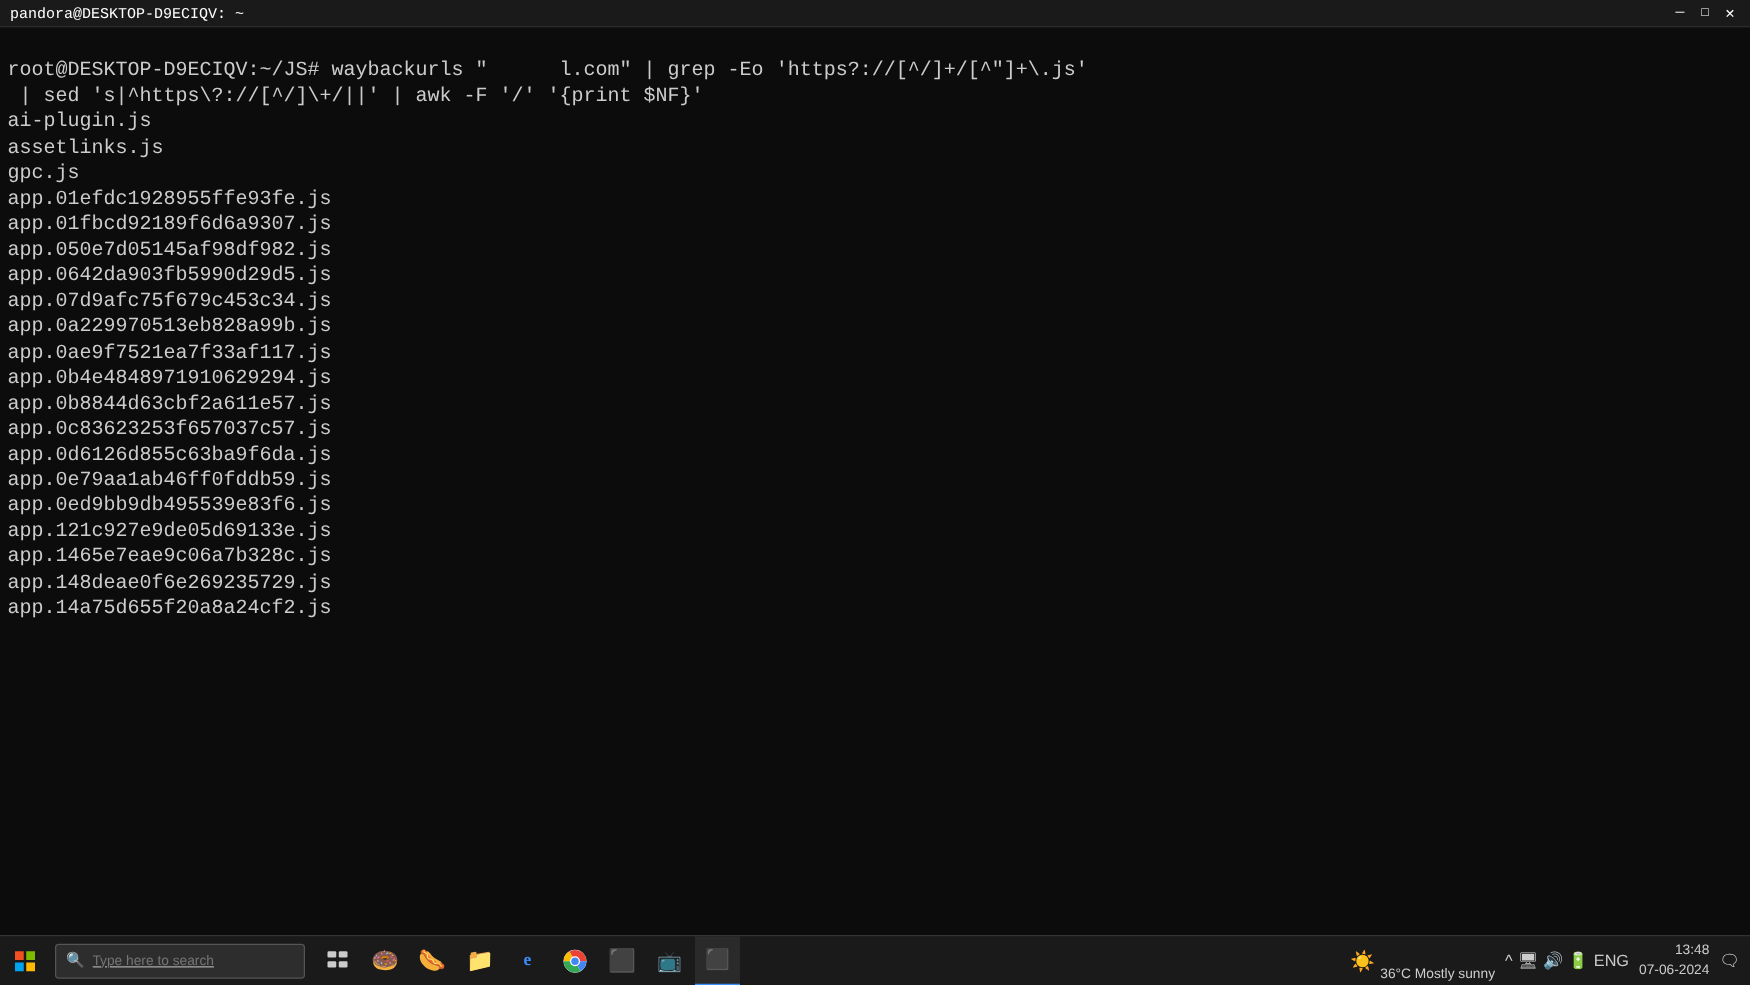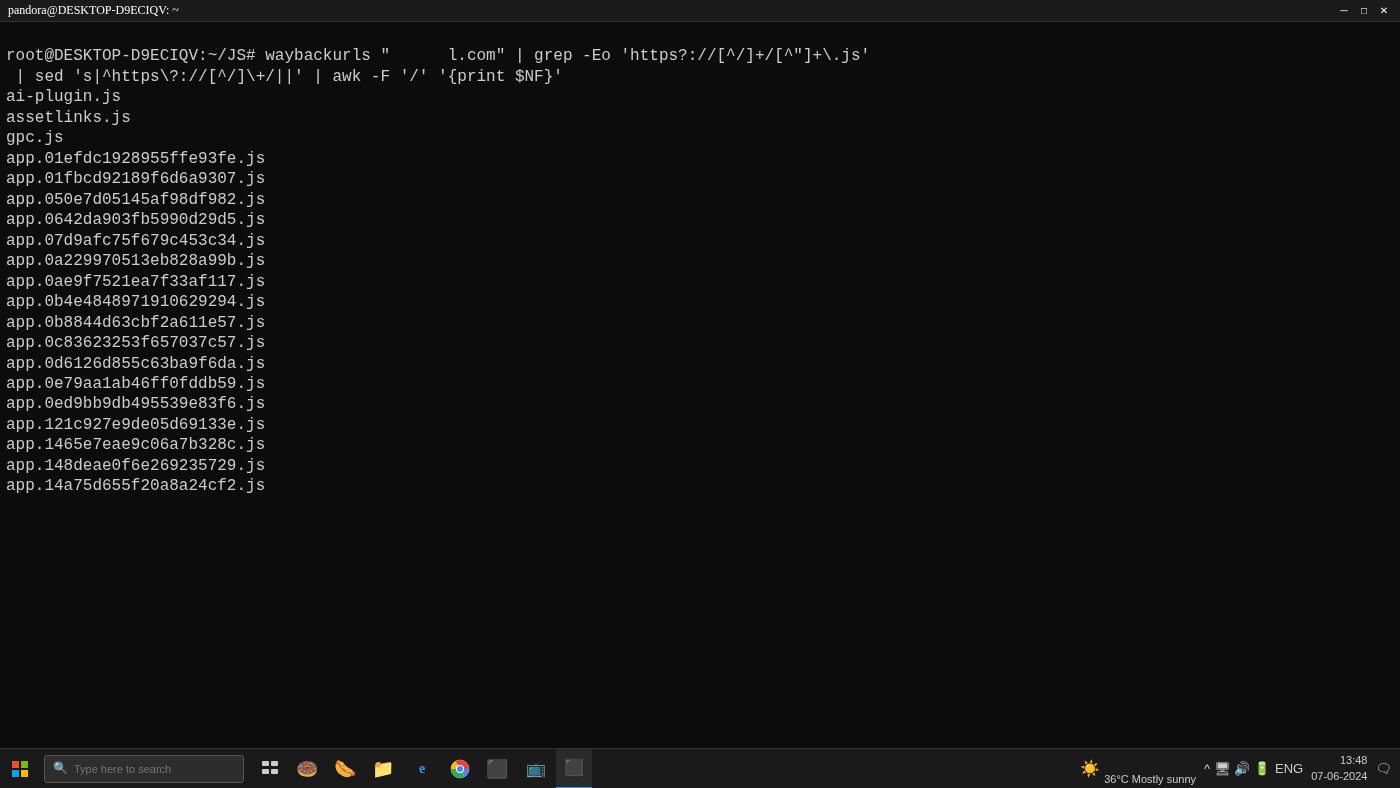--- a/index.html
+++ b/index.html
@@ -11,21 +11,21 @@
       height: 22px;
       display: flex;
       align-items: center;
       justify-content: space-between;
       padding: 0 8px;
       border-bottom: 1px solid #333;
     }
     .title-bar-text {
       font-size: 12px;
       color: #fff;
-      font-family: Liberation Serif, serif;
+      font-family: Liberation Mono, monospace;
     }
     .title-bar-controls {
       display: flex;
       gap: 4px;
     }
     .title-bar-btn {
       width: 16px;
       height: 16px;
       display: flex;
       align-items: center;
@@ -85,20 +85,21 @@
       width: 200px;
     }
     .taskbar-search input {
       background: transparent;
       border: none;
       outline: none;
       color: #aaa;
       font-size: 11px;
       font-family: 'Segoe UI', sans-serif;
       width: 150px;
+      text-decoration: underline;
     }
     .search-icon-tb { color: #aaa; font-size: 12px; }
 
     .taskbar-icons {
       display: flex;
       align-items: center;
       gap: 2px;
       margin-left: 4px;
     }
     .taskbar-icon {

